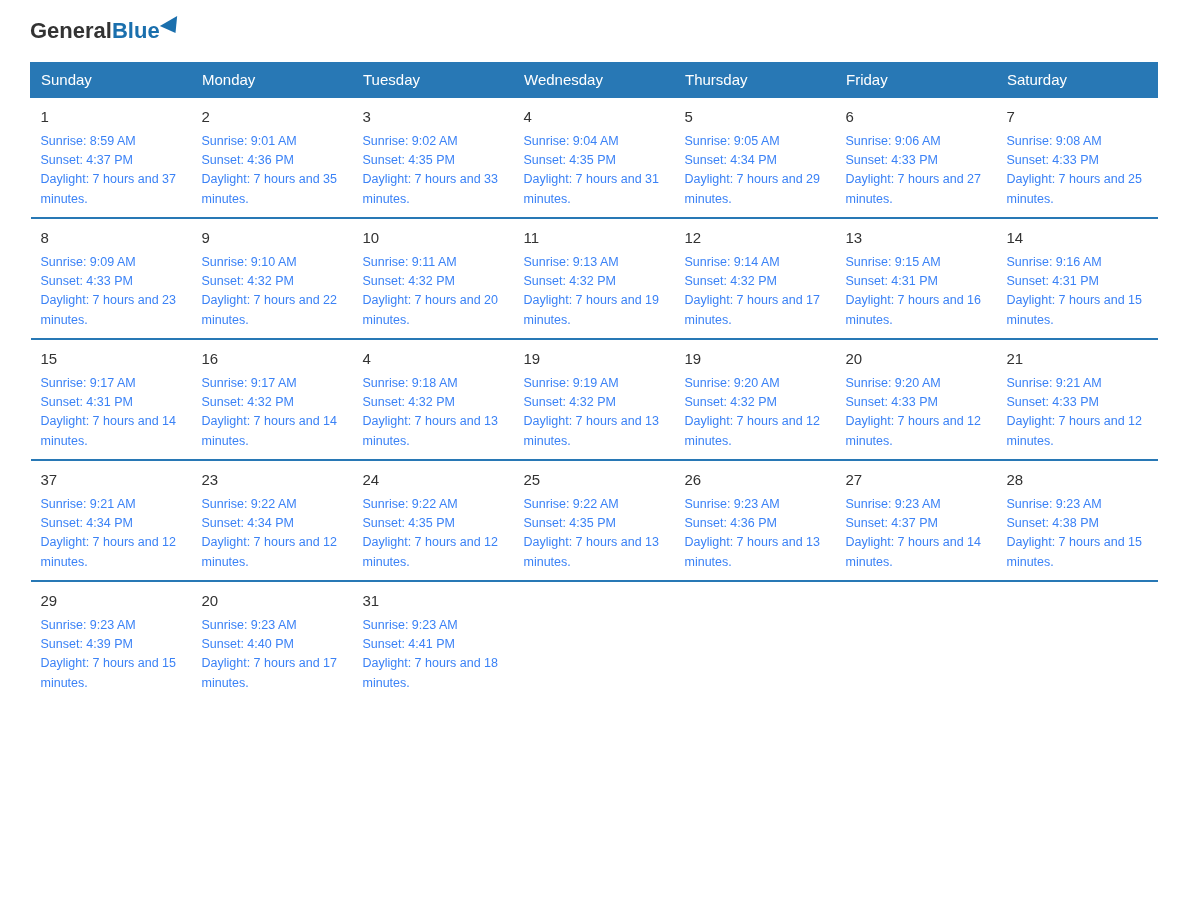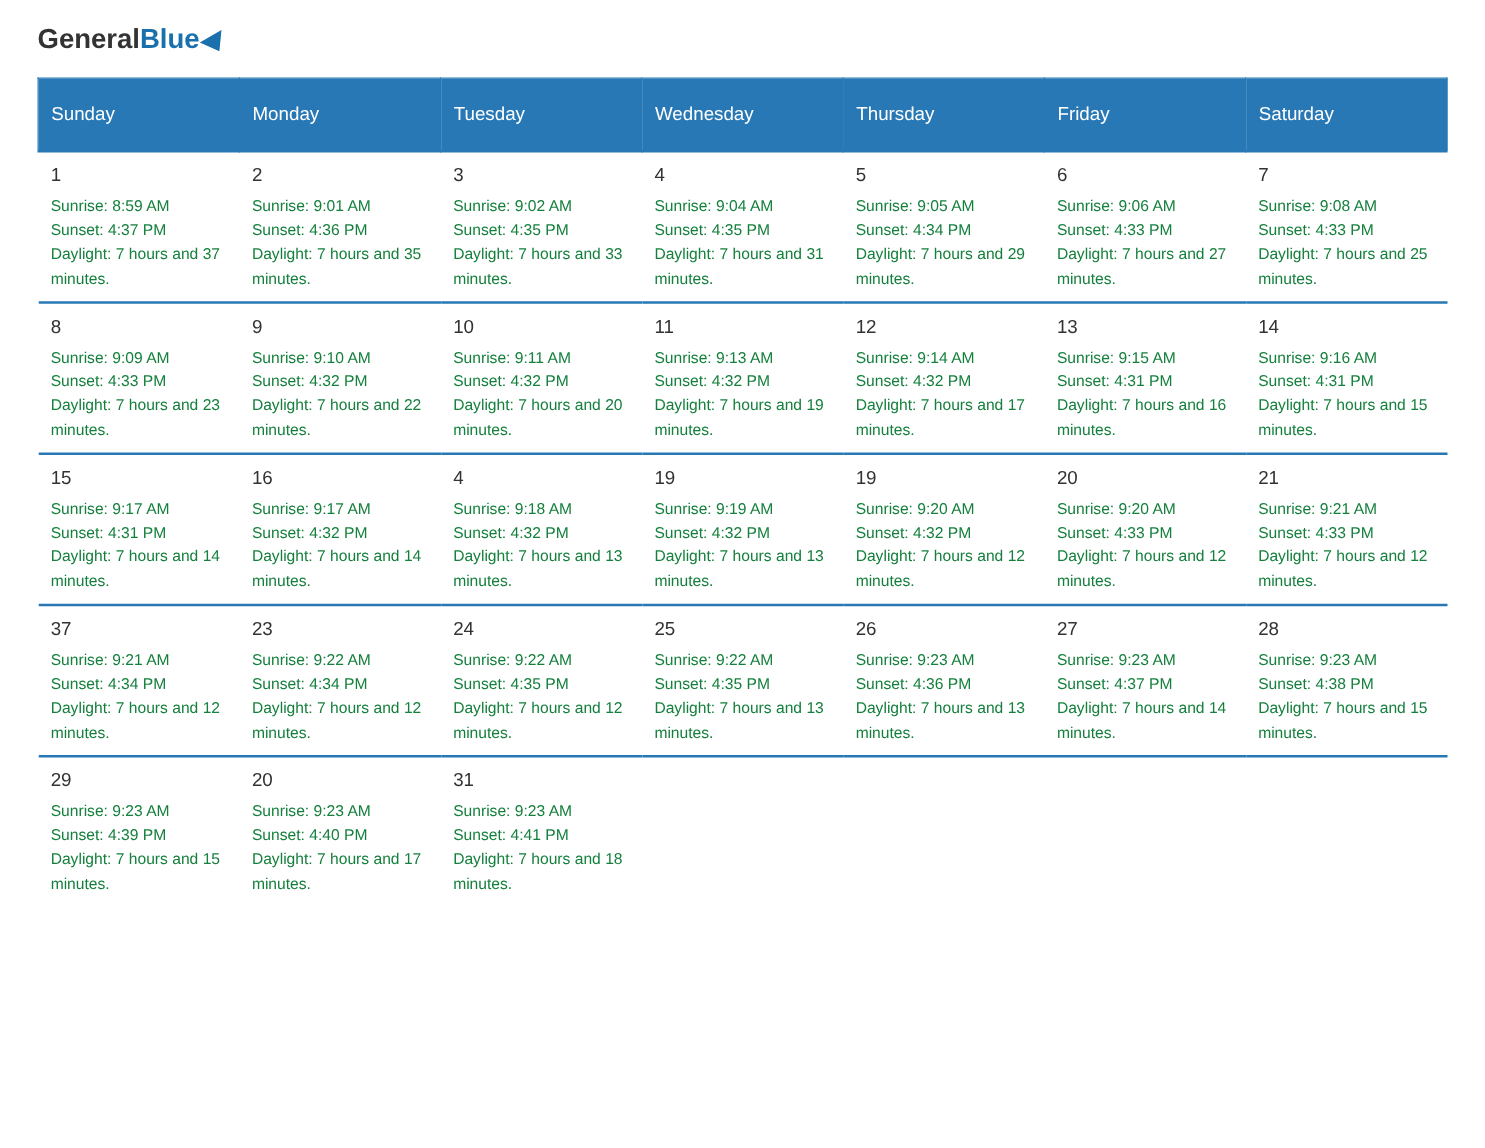--- a/index.html
+++ b/index.html
@@ -24,21 +24,21 @@
       font-size: 22px;
       font-weight: bold;
       color: #333;
       line-height: 1;
     }
     .logo-blue {
       font-size: 22px;
       font-weight: bold;
       color: #1a6fad;
       display: flex;
-      align-items: flex-end;
+      align-items: flex-start;
       line-height: 1;
     }
     .logo-triangle {
       width: 0;
       height: 0;
       border-left: 10px solid transparent;
       border-right: 10px solid transparent;
       border-top: 14px solid #1a6fad;
       display: inline-block;
       margin-left: 2px;
@@ -60,21 +60,21 @@
     }
     .calendar-table {
       width: 100%;
       border-collapse: collapse;
     }
     .calendar-table thead th {
       background-color: #2878b5;
       color: #fff;
       font-size: 15px;
       font-weight: normal;
-      padding: 20px 10px;
+      padding: 8px 10px;
       text-align: left;
       border: 1px solid #2878b5;
     }
     .calendar-table tbody td {
       vertical-align: top;
       padding: 8px 10px;
       border: none;
       font-size: 13px;
       color: #333;
       line-height: 1.5;
@@ -87,21 +87,21 @@
       
     }
     .day-number {
       font-size: 15px;
       font-weight: normal;
       margin-bottom: 3px;
     }
     .day-info {
       font-size: 12.5px;
       line-height: 1.55;
-      color: #15803d;
+      color: #3b82f6;
     }
     .empty-cell {
       background: #fff;
     }
   </style>
 </head>
 <body>
 
 <div class="header">
   <div class="logo">

